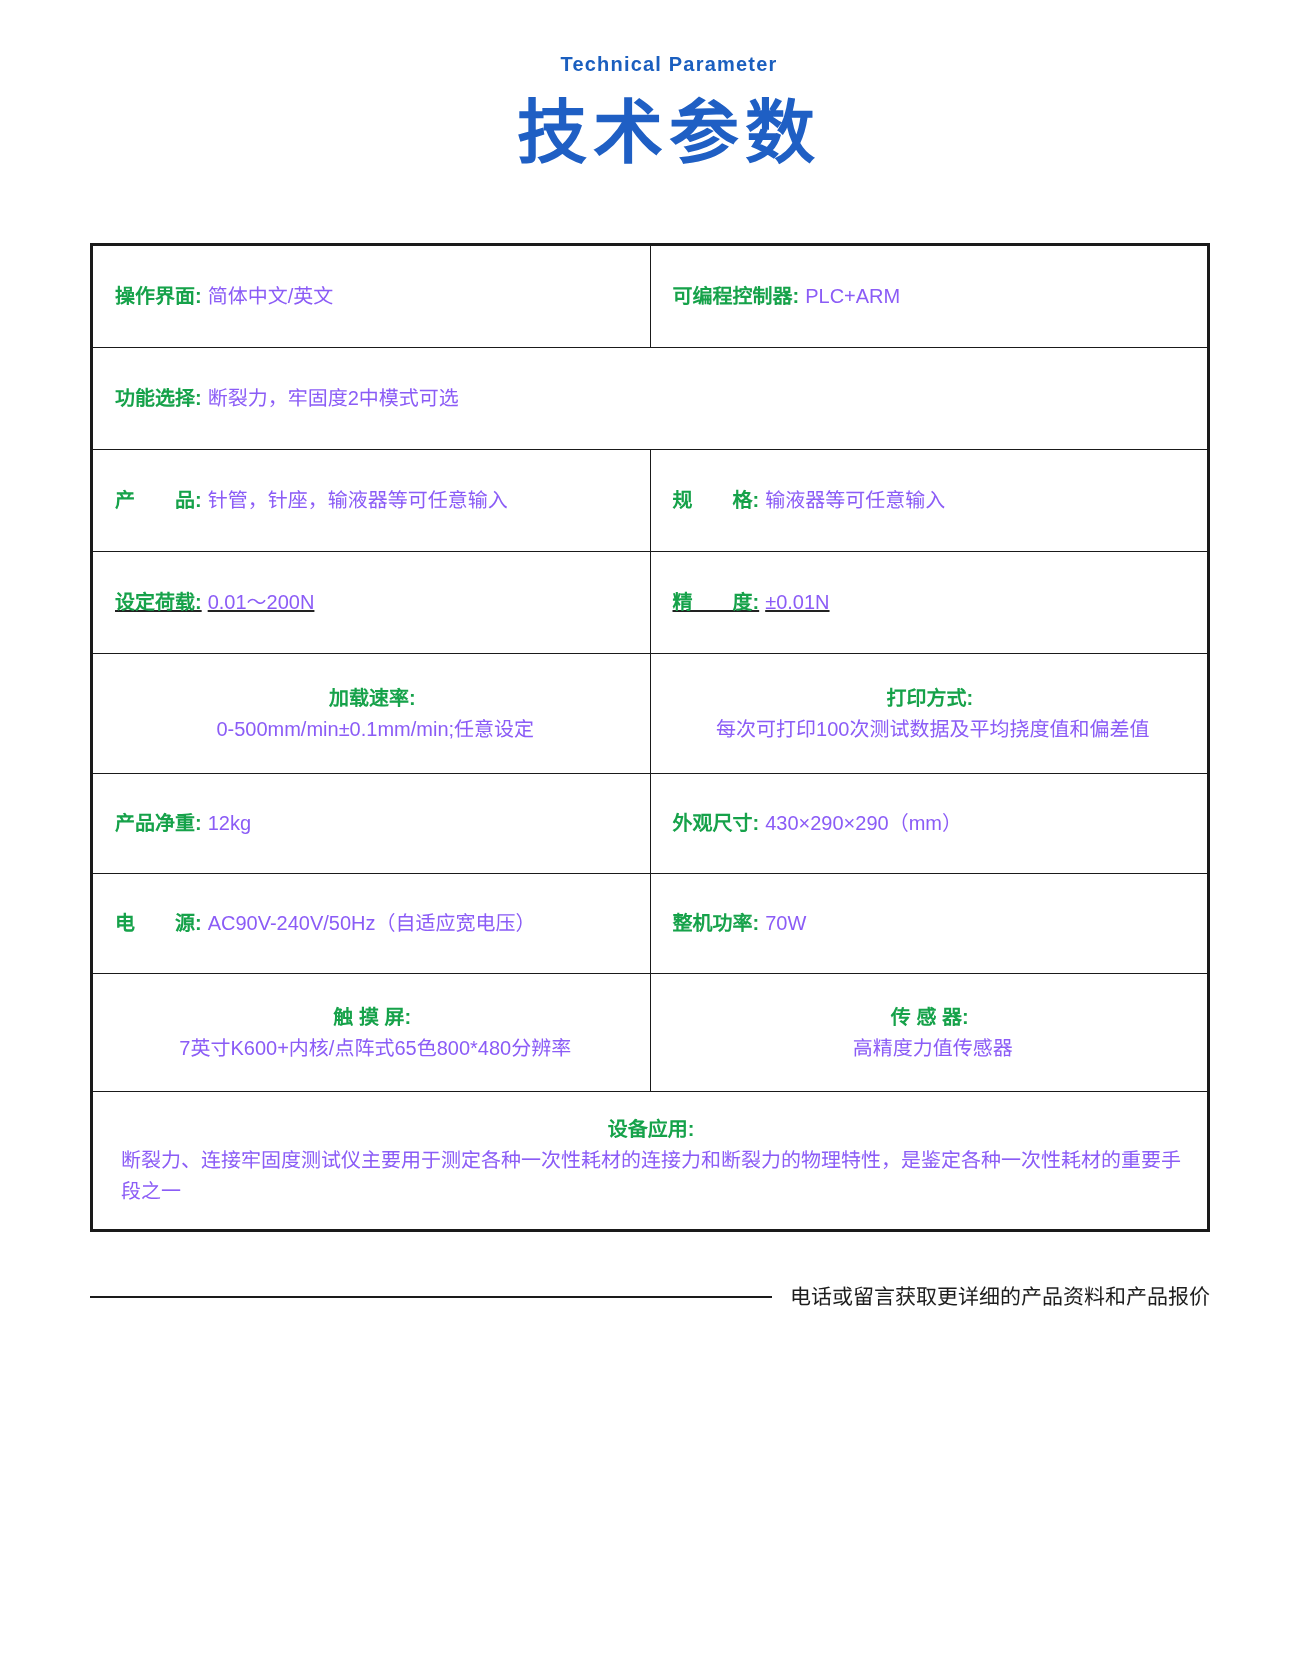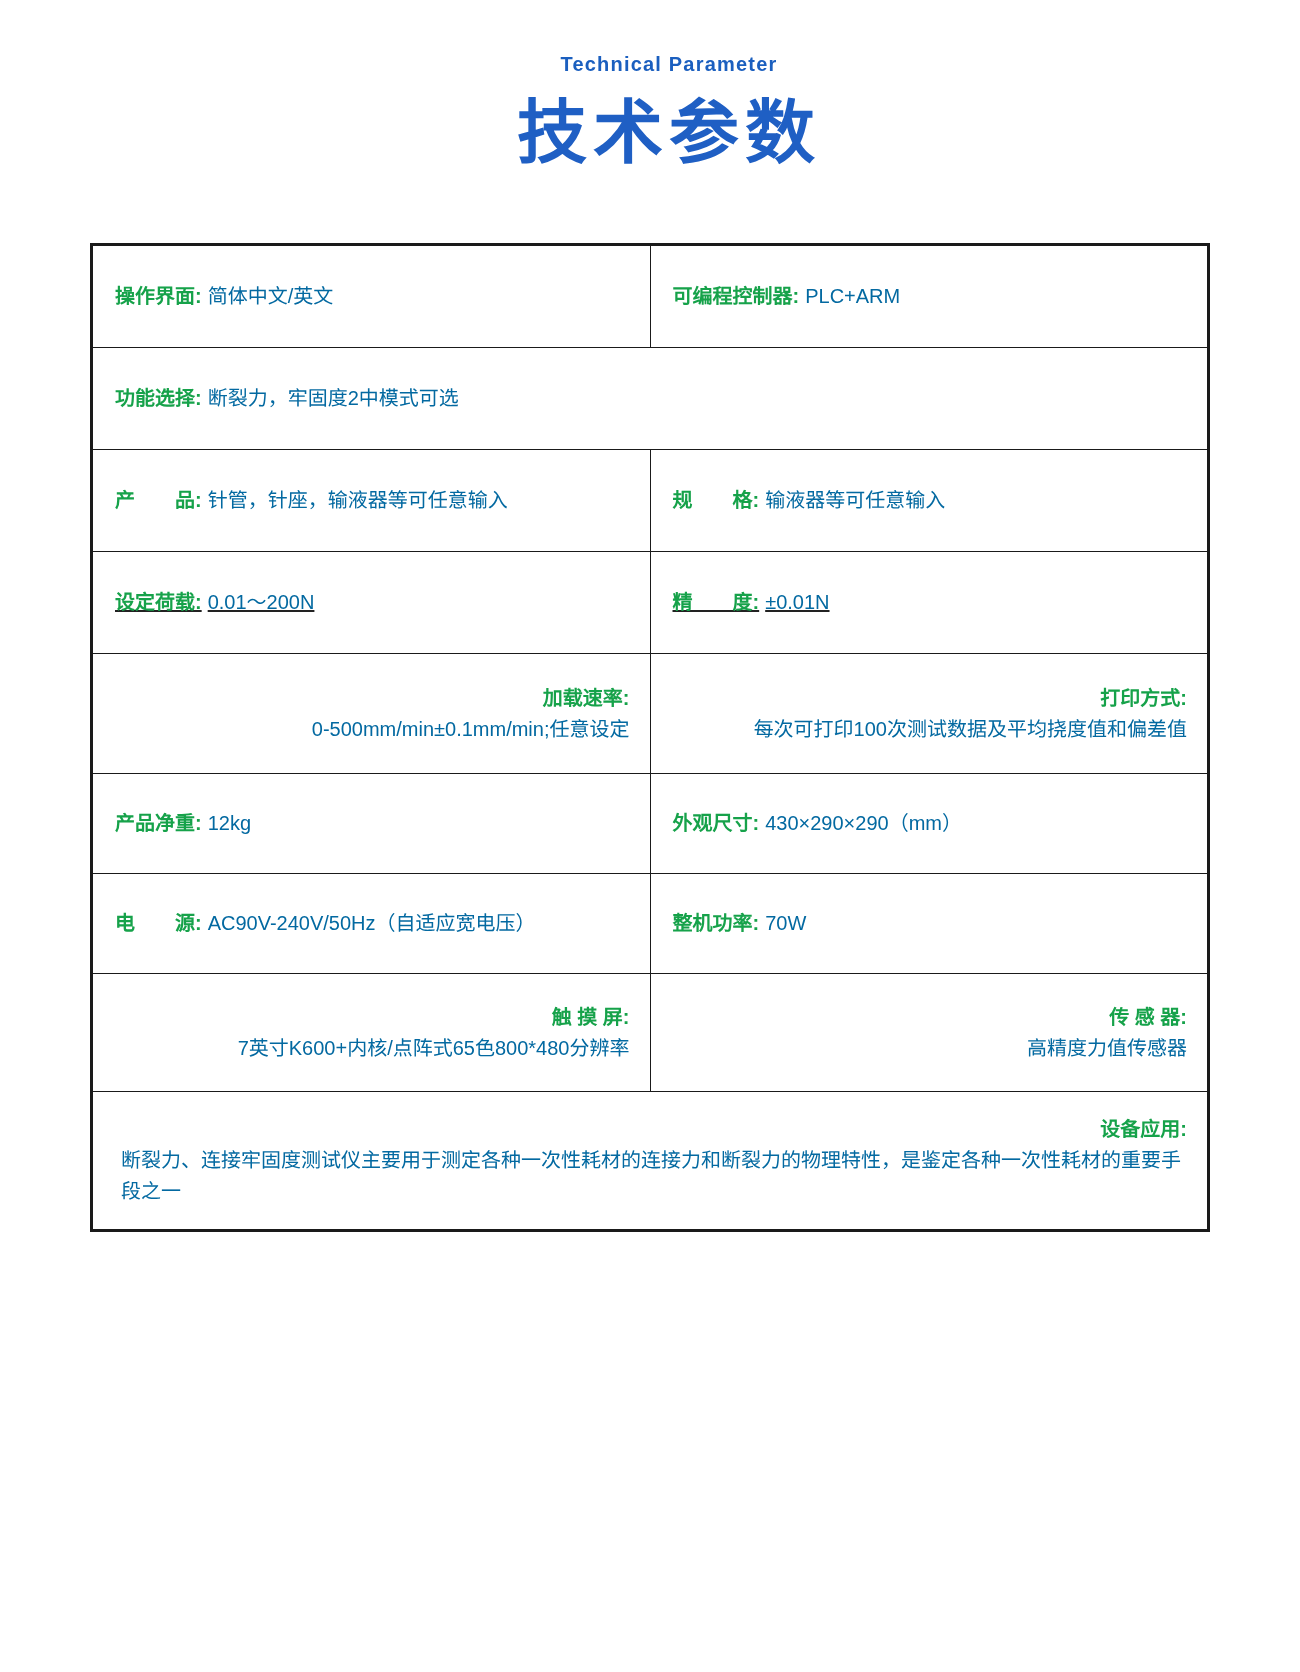--- a/index.html
+++ b/index.html
@@ -60,39 +60,39 @@
     border-collapse: collapse;
     table-layout: fixed;
   }
   .spec-table td {
     border: 1px solid #1a1a1a;
     padding: 0;
     vertical-align: middle;
   }
   .cell {
     display: flex;
-    align-items: flex-end;
+    align-items: center;
     padding: 22px 20px 22px 22px;
     min-height: 58px;
     box-sizing: border-box;
   }
   .cell.tall {
     min-height: 90px;
     flex-direction: column;
   }
   .cell .lbl {
     color: #16a24a;
     font-weight: bold;
     font-size: 20px;
     white-space: nowrap;
     line-height: 1.55;
     flex: 0 0 auto;
   }
   .cell .val {
-    color: #0369a1;
+    color: #8b5cf6;
     font-size: 20px;
     line-height: 1.55;
     margin-left: 6px;
     flex: 1 1 auto;
     word-break: break-word;
   }
   .row-h-1 { height: 102px; }
   .row-h-2 { height: 102px; }
   .row-h-3 { height: 102px; }
   .row-h-4 { height: 102px; text-decoration: underline; }
@@ -258,14 +258,18 @@
             <div class="cell tall">
               <span class="lbl">设备应用:</span>
               <span class="val">断裂力、连接牢固度测试仪主要用于测定各种一次性耗材的连接力和断裂力的物理特性，是鉴定各种一次性耗材的重要手段之一</span>
             </div>
           </td>
         </tr>
       </tbody>
     </table>
   </div>
 
+  <div class="footer">
+    <div class="rule"></div>
+    <div class="note">电话或留言获取更详细的产品资料和产品报价</div>
+  </div>
 
 </div>
 
 </body></html>

